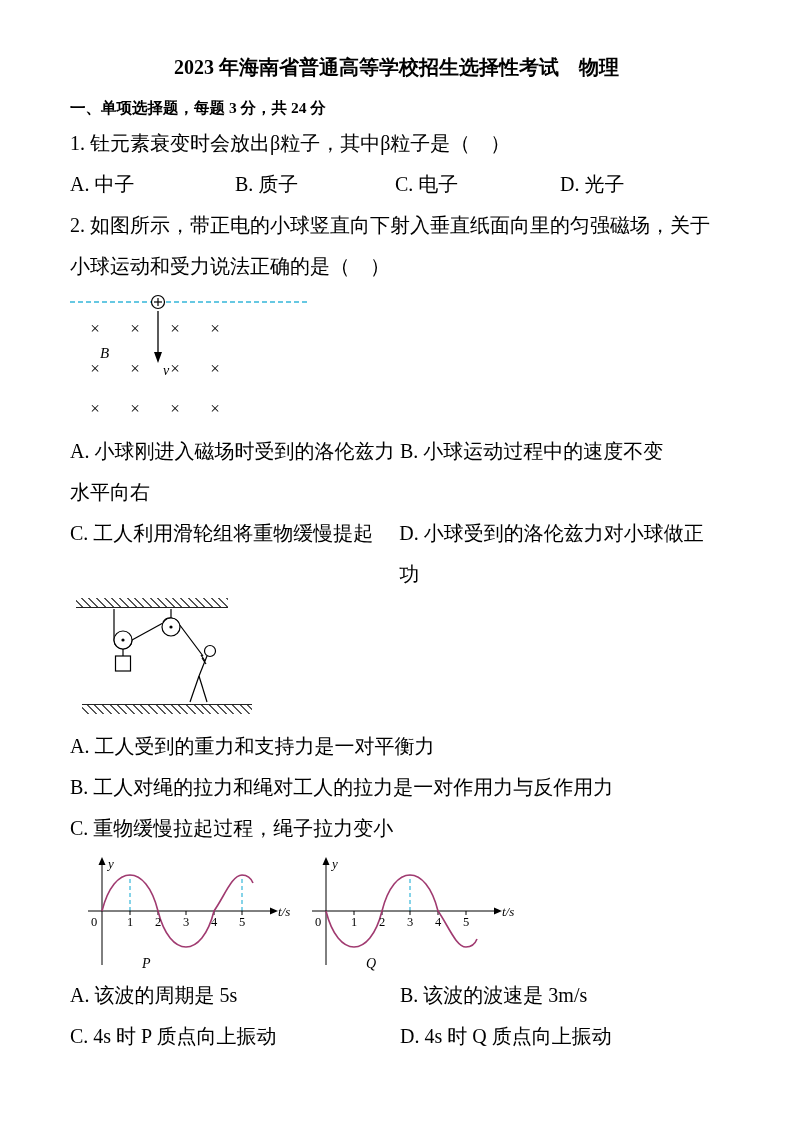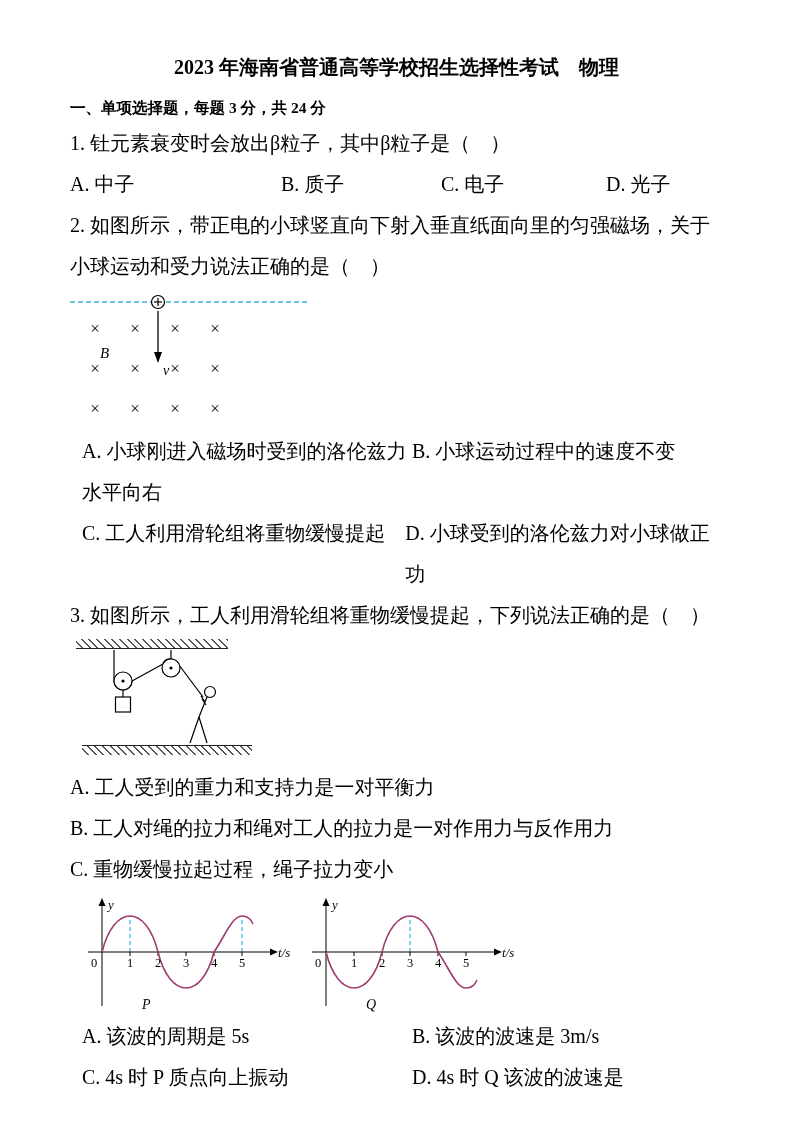--- a/index.html
+++ b/index.html
@@ -10,23 +10,23 @@
     color:#000; overflow:hidden;
   }
   .page { width:793px; height:902px; padding:52px 70px 0 70px; background:#fff; }
 
   .title { font-size:20px; font-weight:bold; text-align:center; line-height:1.5; margin-bottom:10px; }
   .section { font-size:15.5px; font-weight:bold; line-height:2.0; }
 
   .stem, .opt, .optline { font-size:20px; line-height:2.05; }
   .opts4 { display:flex; }
   .opts4 .c1 { width:165px; }
-  .opts4 .c2 { width:160px;margin-left:46px; }
+  .opts4 .c2 { width:160px; }
   .opts4 .c3 { width:165px; }
-  .optrow { display:flex;margin-left:12px; }
+  .optrow { display:flex; }
   .optrow .c1 { width:330px; }
 
   .fig2 { margin:5px 0 3px 0; }
   .fig3 { position:relative; width:210px; height:125px; margin:3px 0 3px 6px; }
   .fig3 svg { position:absolute; left:0; top:0; }
   .hatch { background:repeating-linear-gradient(45deg, transparent 0px, transparent 4px, #555 4px, #555 5.4px); }
   .hatch-top { position:absolute; left:0; top:0; width:152px; height:10px; border-bottom:1.5px solid #222; }
   .hatch-bottom { position:absolute; left:6px; top:106px; width:170px; height:10px; border-top:1.5px solid #222; }
 
   .figs4 { display:flex; gap:12px; margin:4px 0 4px 12px; }
@@ -88,21 +88,20 @@
       <span class="opt c1">A. 小球刚进入磁场时受到的洛伦兹力水平向右</span>
       <span class="opt">B. 小球运动过程中的速度不变</span>
     </div>
     <div class="optrow">
       <span class="opt c1">C. 工人利用滑轮组将重物缓慢提起</span>
       <span class="opt">D. 小球受到的洛伦兹力对小球做正功</span>
     </div>
   </div>
 
   <div>
-    <div class="stem">3. 如图所示，工人利用滑轮组将重物缓慢提起，下列说法正确的是（　）</div>
 
     <div class="fig3">
       <div class="hatch hatch-top"></div>
       <div class="hatch hatch-bottom"></div>
       <svg width="210" height="125" viewBox="0 0 210 125">
         <g stroke="#000" stroke-width="1.2" fill="none">
 
           <line x1="95" y1="11" x2="95" y2="20"></line>
 
           <line x1="38" y1="11" x2="38" y2="42"></line>
@@ -193,18 +192,18 @@
         <text x="60" y="115" font-style="italic" font-size="14">Q</text>
       </svg>
     </div>
 
     <div class="optrow">
       <span class="opt c1">A. 该波的周期是 5s</span>
       <span class="opt">B. 该波的波速是 3m/s</span>
     </div>
     <div class="optrow">
       <span class="opt c1">C. 4s 时 P 质点向上振动</span>
-      <span class="opt">D. 4s 时 Q 该波的波速是</span>
+      <span class="opt">D. 4s 时 Q 质点向上振动</span>
     </div>
   </div>
 
 
 </div>
 
 </body></html>

